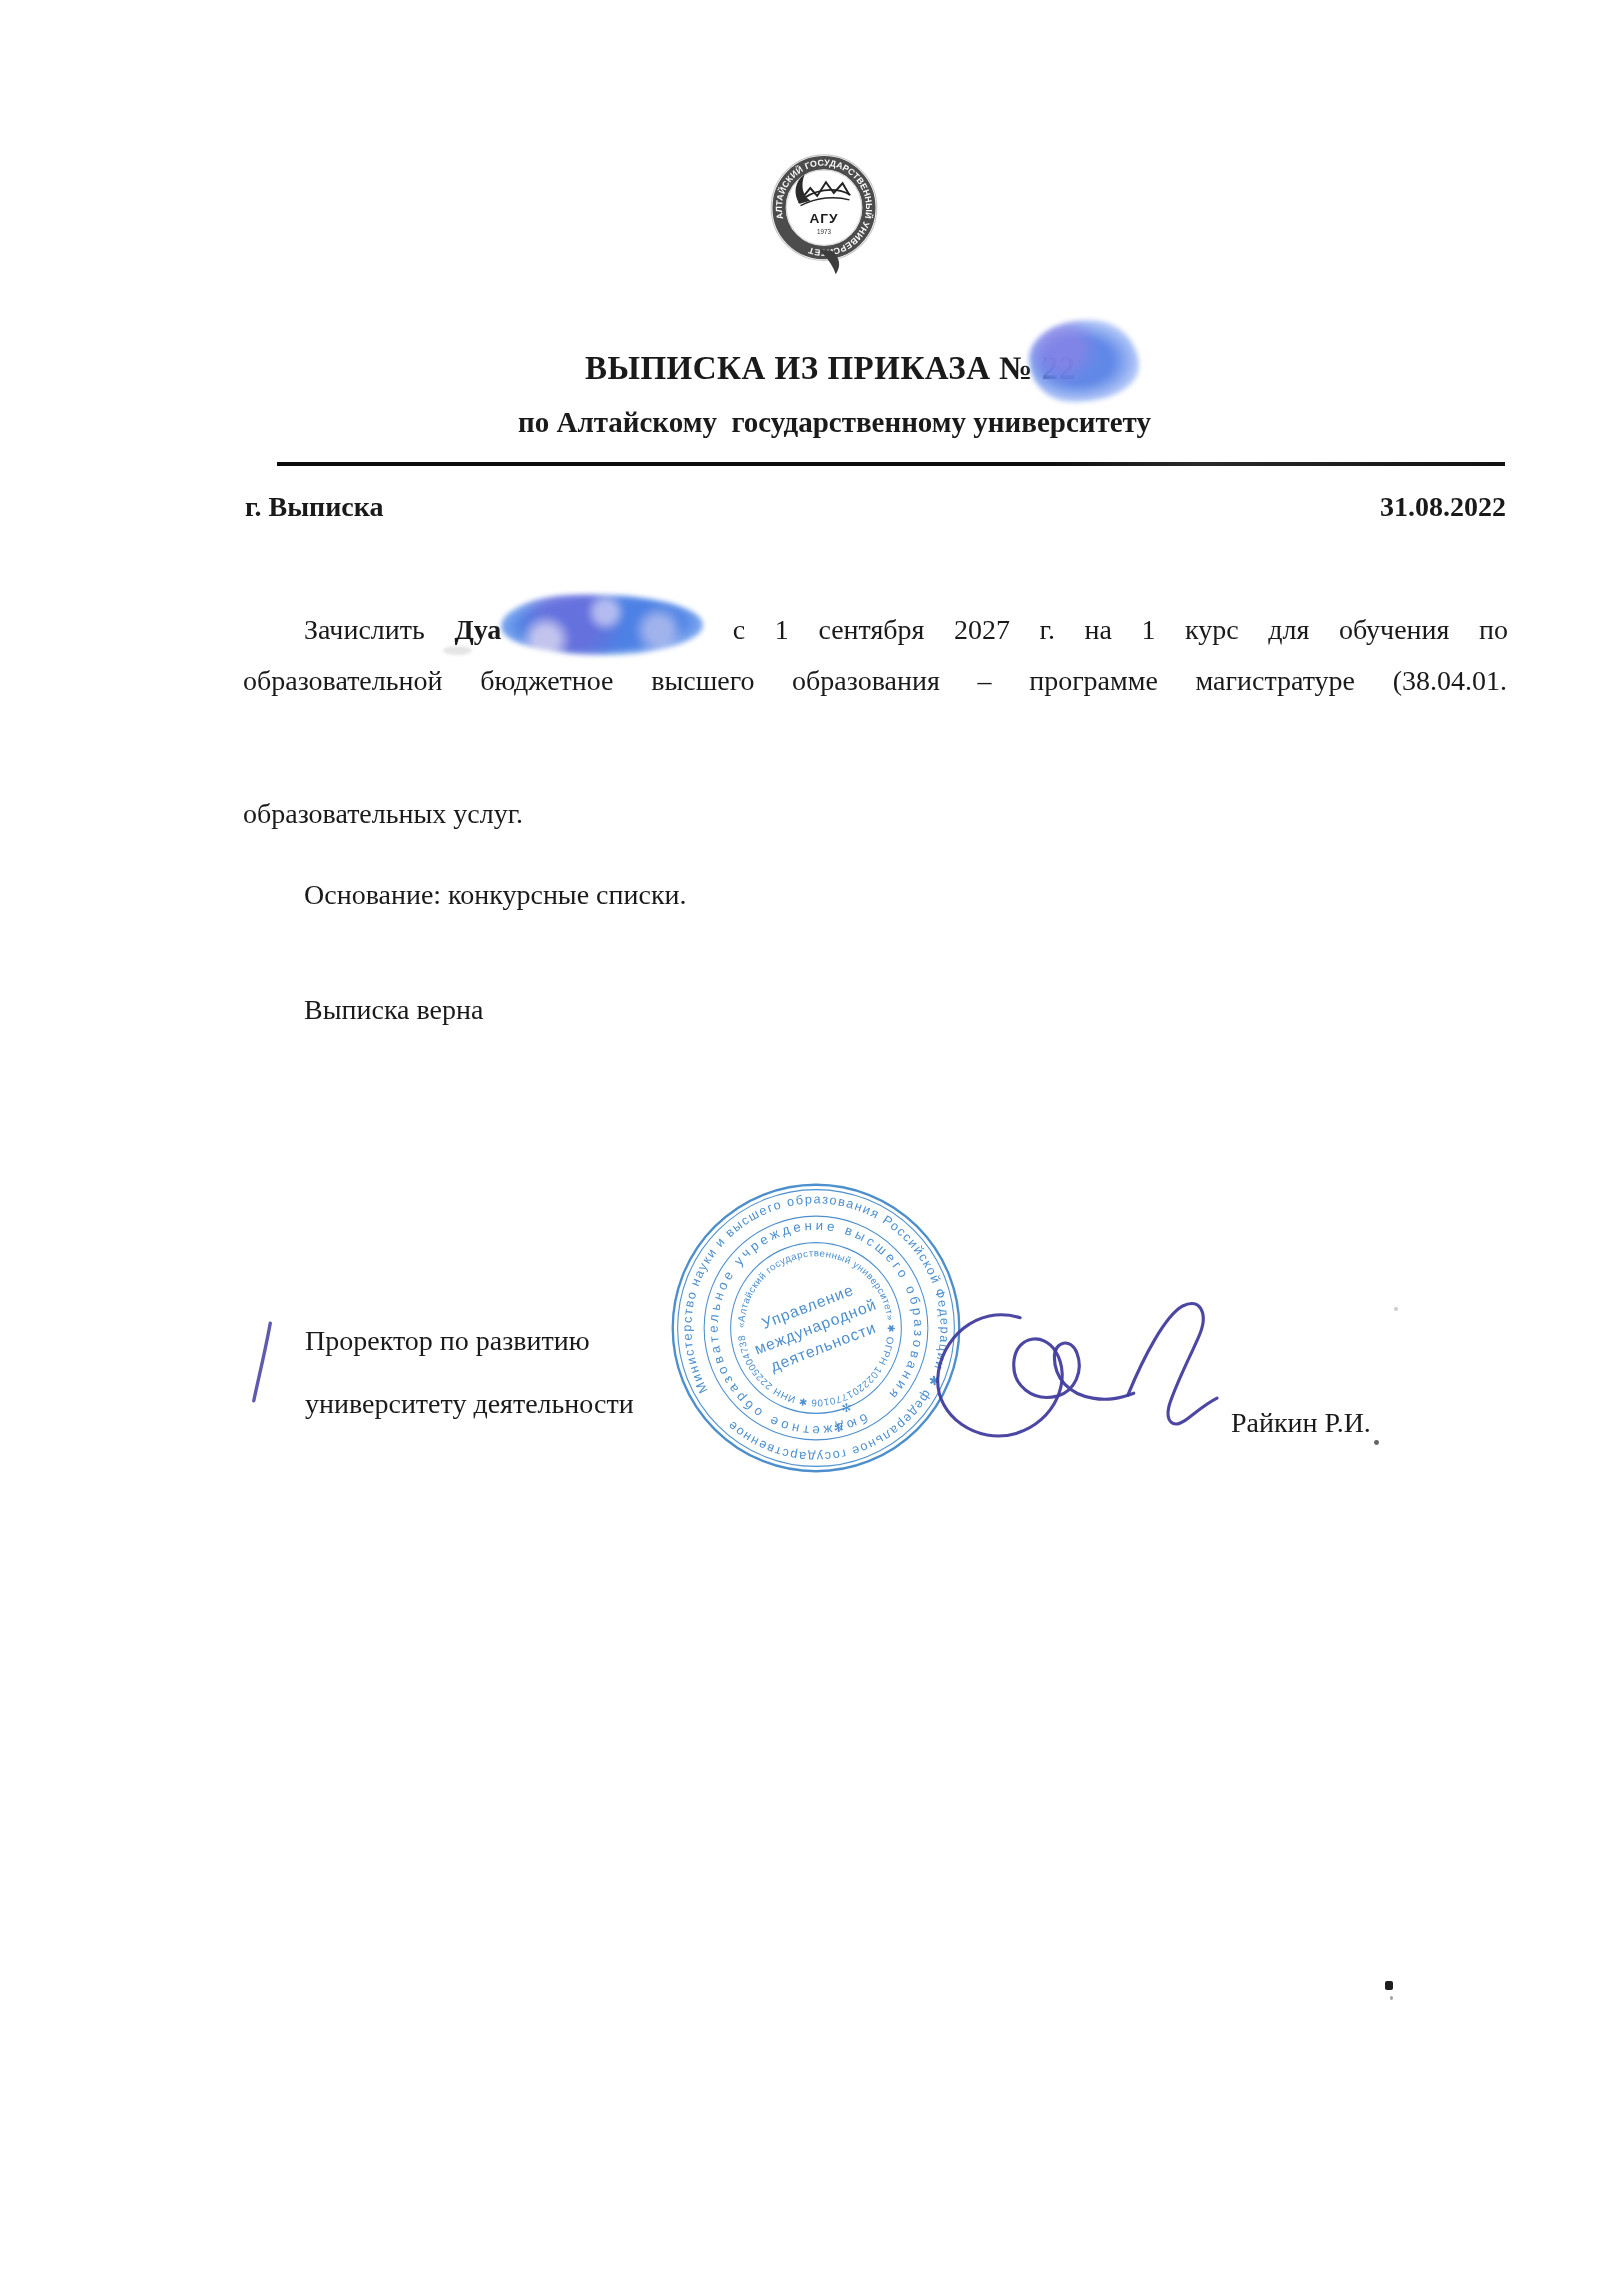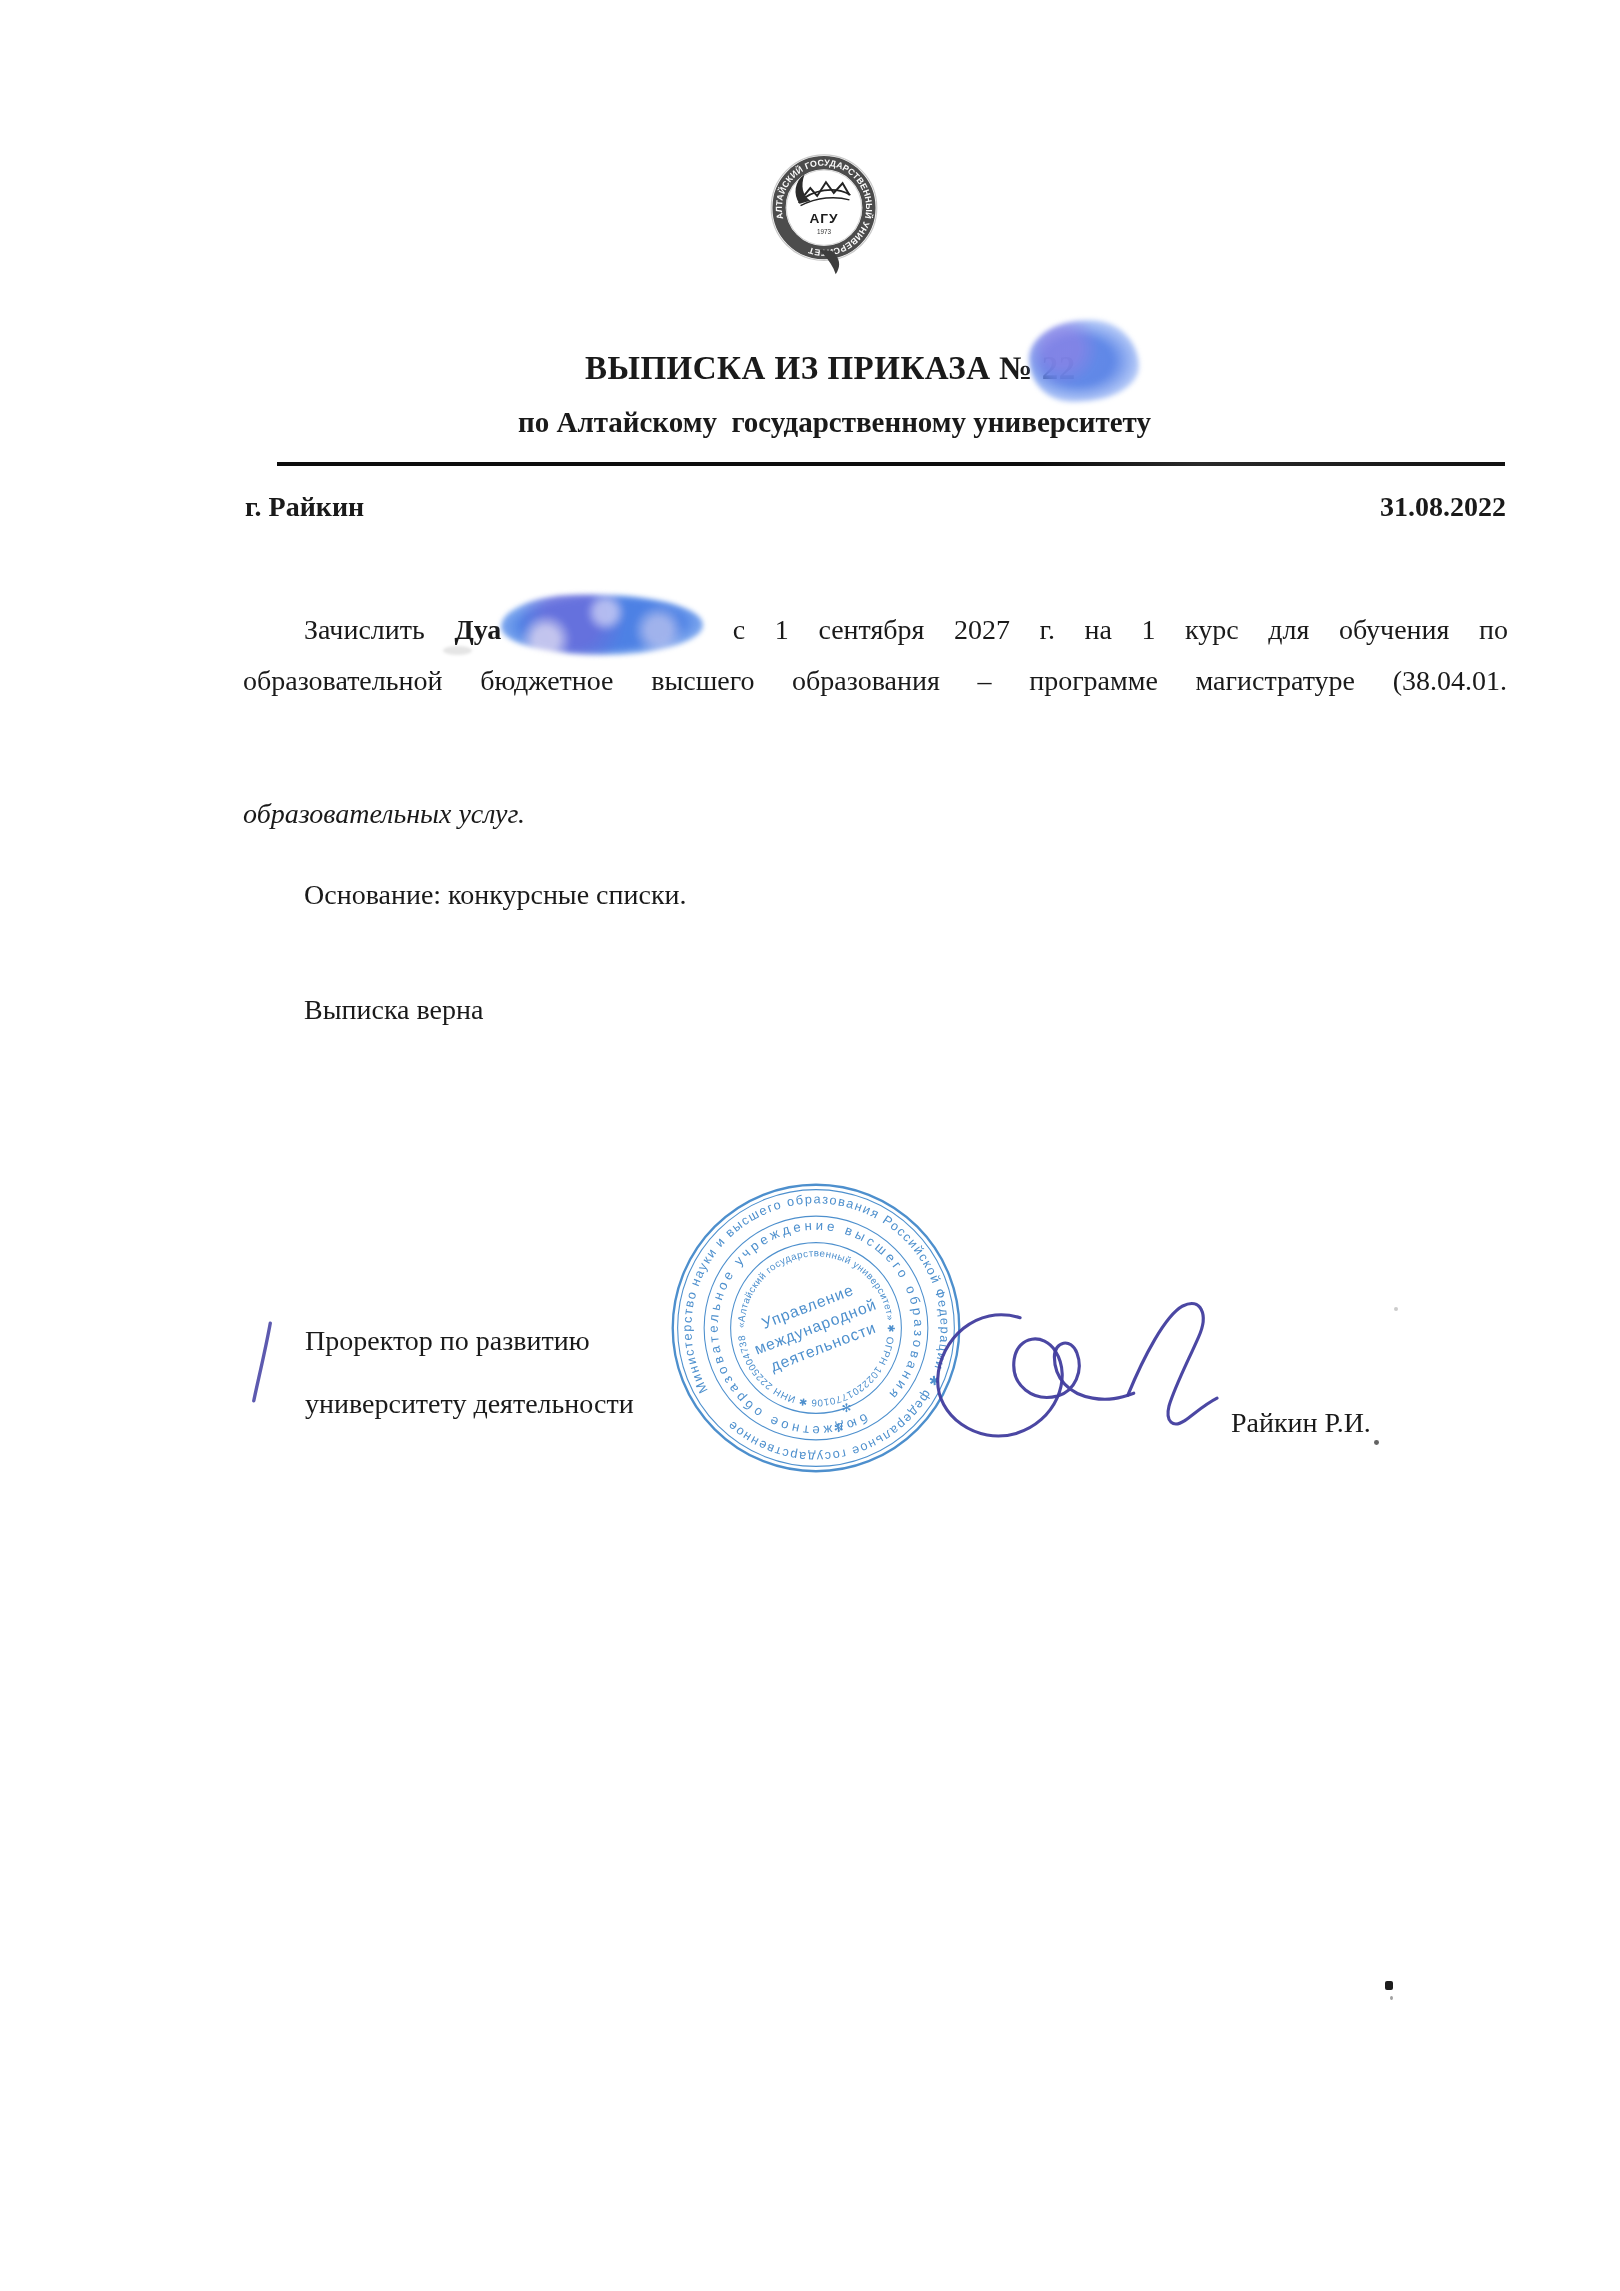--- a/index.html
+++ b/index.html
@@ -22,21 +22,21 @@
   .order-subtitle{top:406px;left:518px;font-size:29px;font-weight:bold;white-space:pre;}
   .head-rule{top:462px;left:277px;width:1228px;height:3.9px;background:linear-gradient(to right,#0d0d0d 0 62%,#2a2a2a 75%,#111 100%);}
   .city{top:491px;left:245px;font-size:28px;font-weight:bold;}
   .date{top:491px;right:114px;font-size:28px;font-weight:bold;}
   
   .body-line{left:243px;width:1264px;font-size:28px;line-height:39px;white-space:normal;}
   .jst{text-align:justify;text-align-last:justify;}
   .bl1{top:594px;padding-left:61px;width:1204px;}
   .bl2{top:661px;}
   .bl3{top:727px;}
-  .bl4{top:794px;font-style:italic;}
+  .bl4{top:794px;}
   .name-bold{font-weight:bold;}
   .basis{top:879px;left:304px;font-size:28px;}
   .certify{top:994px;left:304px;font-size:28px;}
   
   .blob-title{
     top:320px;left:1029px;width:110px;height:82px;
     border-radius:55% 45% 60% 40% / 50% 60% 45% 55%;
     background:
       radial-gradient(circle at 30% 35%, rgba(150,130,230,.6) 0 18%, rgba(150,130,230,0) 40%),
       radial-gradient(ellipse at 45% 50%, rgba(88,130,230,.95) 40%, rgba(110,150,240,.55) 68%, rgba(140,175,245,.2) 85%, rgba(140,175,245,0) 100%);
@@ -96,21 +96,21 @@
     </g>
     <text x="62" y="76" text-anchor="middle" font-size="14" font-weight="bold" letter-spacing="1" fill="#1c1c1c" font-family="Liberation Sans, DejaVu Sans, sans-serif">АГУ</text>
     <text x="62" y="87" text-anchor="middle" font-size="6.5" fill="#333" font-family="Liberation Sans, DejaVu Sans, sans-serif">1973</text>
     <path d="M 70,104 C 78,111 80,119 74,128 C 71,119 65,111 57,103 Z" fill="#3d3d3d"></path>
   </svg>
 
   <div class="abs order-title">ВЫПИСКА ИЗ ПРИКАЗА № 22</div>
   <div class="abs blob-title"></div>
   <div class="abs order-subtitle">по Алтайскому  государственному университету</div>
   <div class="abs head-rule"></div>
-  <div class="abs city">г. Райкин</div>
+  <div class="abs city">г. Выписка</div>
   <div class="abs date">31.08.2022</div>
 
   <div class="abs body-line jst bl1"><span>Зачислить</span> <span class="name-bold">Дуа</span><span class="blob-name"></span> <span>с 1 сентября 2027 г. на 1 курс для обучения по</span></div>
   <div class="abs body-line jst bl2">образовательной бюджетное высшего образования – программе магистратуре (38.04.01.</div>
   <div class="abs body-line bl4">образовательных услуг.</div>
   <div class="abs smudge"></div>
 
   <div class="abs basis">Основание: конкурсные списки.</div>
   <div class="abs certify">Выписка верна</div>
 

